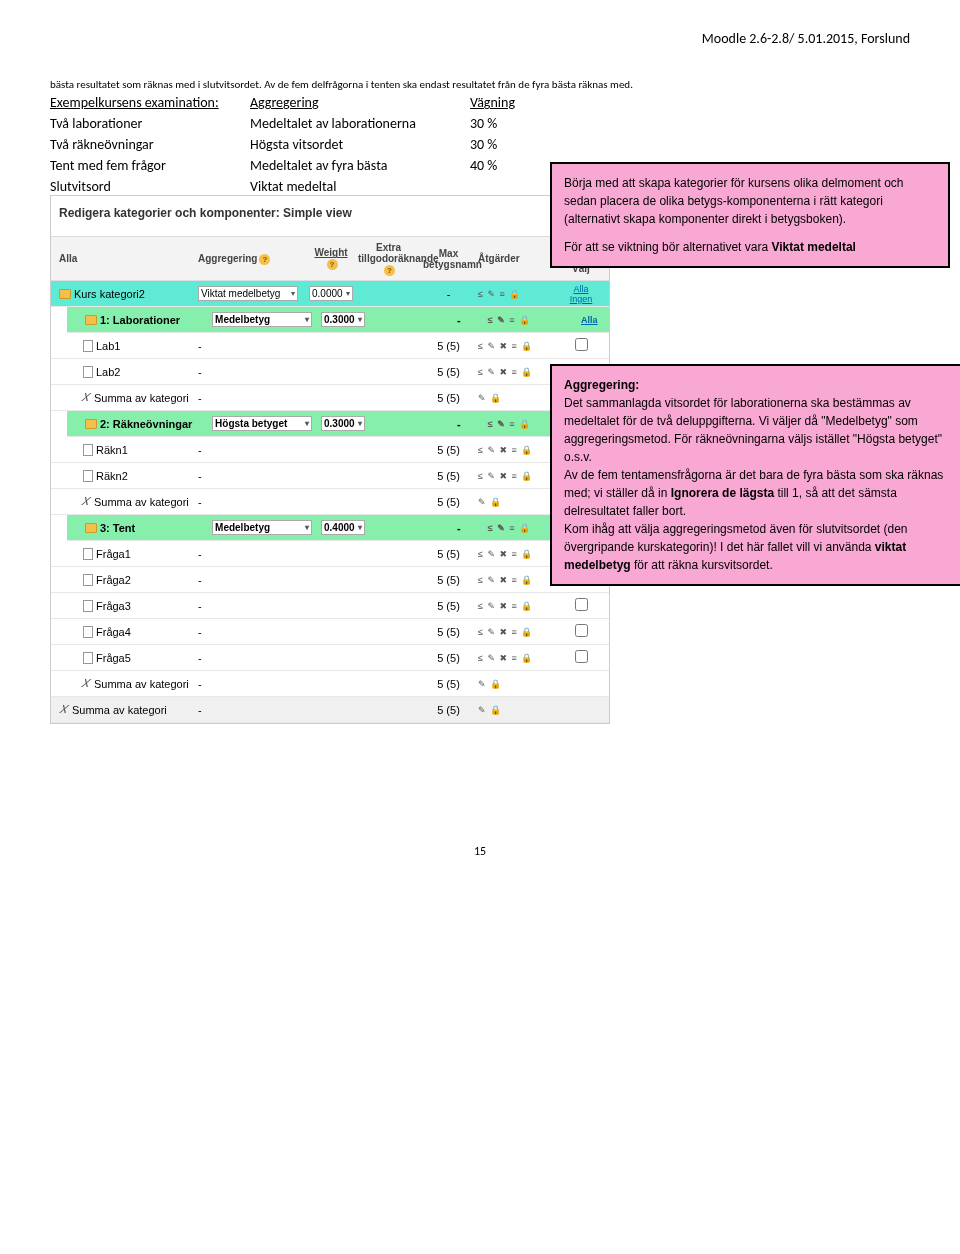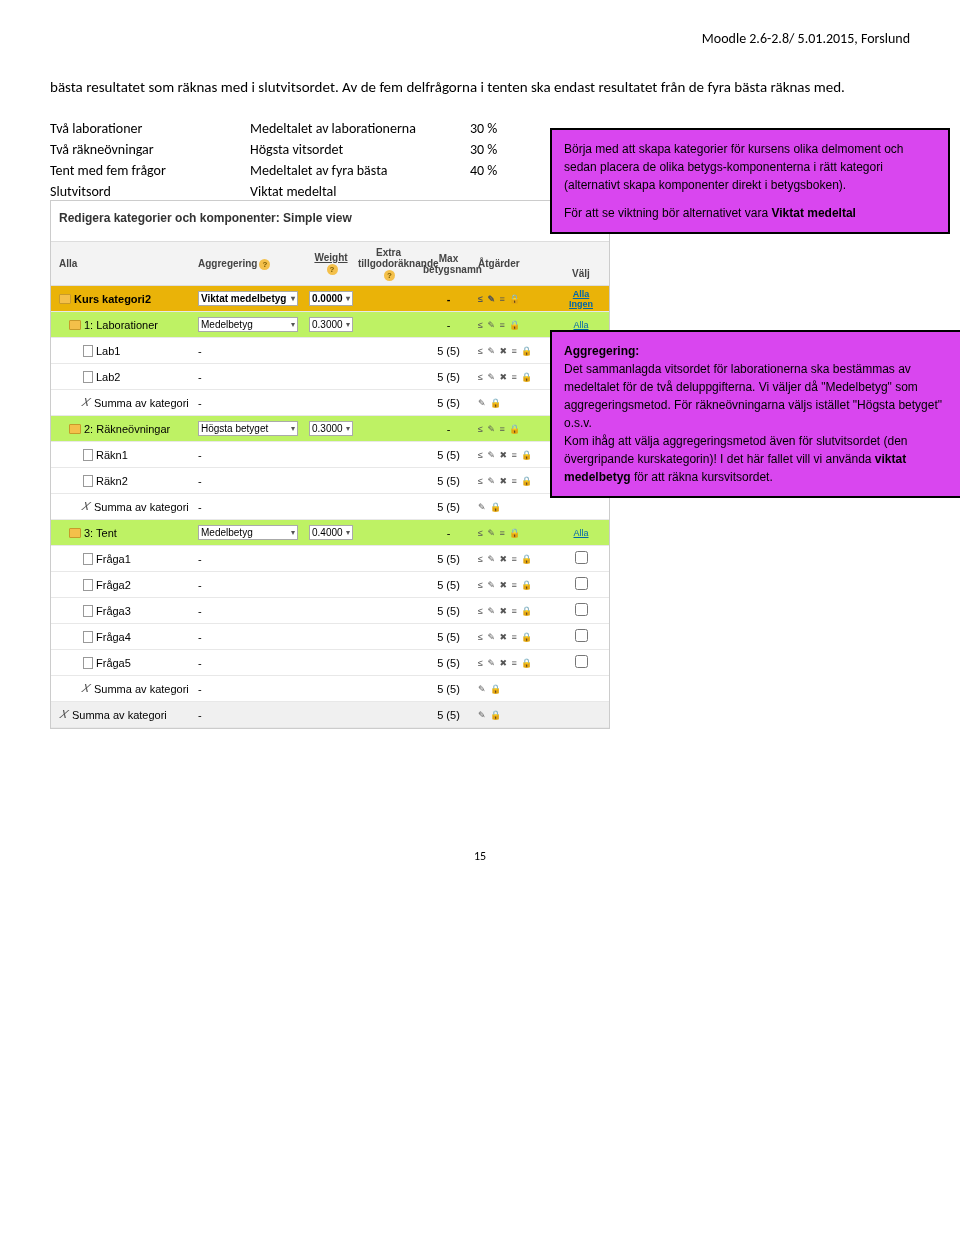--- a/index.html
+++ b/index.html
@@ -10,23 +10,22 @@
     background: #fff;
     width: 960px;
     padding: 30px 50px 40px 50px;
   }
   .header-right {
     text-align: right;
     font-size: 14px;
     margin-bottom: 30px;
   }
   .intro {
-    font-size: 15px;
+    font-size: 11px;
     line-height: 1.4;
-    margin-bottom: 20px;
   }
   .example-table {
     font-size: 14px;
     line-height: 1.5;
     margin-bottom: 6px;
   }
   .example-table .row { display: flex; }
   .example-table .c1 { width: 200px; }
   .example-table .c2 { width: 220px; }
   .example-table .c3 { width: 40px; }
@@ -76,22 +75,22 @@
     text-align: center;
     font-weight: bold;
     margin-left: 2px;
   }
   .ge-row {
     display: flex;
     align-items: center;
     border-bottom: 1px solid #e8e8e8;
     min-height: 26px;
   }
-  .ge-row.cat { background: #bef264; font-weight: normal; }
-  .ge-row.cat0 { background: #eab308; font-weight: bold; }
+  .ge-row.cat { background: #86efac; font-weight: bold; margin-left: 16px; }
+  .ge-row.cat0 { background: #5eead4; font-weight: normal; }
   .ge-row.total { background: #f0f0f0; }
   .ge-row .col-name { width: 145px; padding: 4px 4px 4px 8px; display: flex; align-items: center; gap: 3px; }
   .ge-row .col-agg { width: 110px; padding: 2px; }
   .ge-row .col-weight { width: 50px; text-align: center; padding: 2px; }
   .ge-row .col-extra { width: 65px; text-align: center; padding: 2px; }
   .ge-row .col-max { width: 55px; text-align: center; padding: 2px; }
   .ge-row .col-act { width: 85px; padding: 2px; font-size: 9px; color: #555; letter-spacing: 1px; }
   .ge-row .col-sel { width: 40px; padding: 2px; text-align: center; font-size: 9px; color: #0066aa; }
   .folder-icon {
     display: inline-block; width: 12px; height: 10px;
@@ -114,46 +113,52 @@
     display: inline-flex; justify-content: space-between;
     align-items: center;
   }
   .sel::after { content: "▾"; font-size: 8px; color: #555; }
   .wsel { width: 44px; display: inline-flex; }
   .ind1 { padding-left: 18px !important; }
   .ind2 { padding-left: 32px !important; }
   .ind3 { padding-left: 30px !important; }
   .note-box {
     position: absolute;
-    background: #d946ef;
+    background: #f9a8d4;
     border: 2px solid #000;
     padding: 10px 12px;
     font-family: Verdana, Arial, sans-serif;
     font-size: 12px;
     line-height: 1.5;
     color: #000;
+    margin-top: 39px;
   }
   .note1 { left: 500px; top: -72px; width: 400px; }
   .note2 { left: 500px; top: 130px; width: 420px; }
   .note-box b { font-weight: bold; }
   .page-num {
     text-align: center;
     margin-top: 120px;
     font-size: 12px;
   }
   .link { color: #0066aa; text-decoration: underline; }
 </style>
 </head>
 <body>
 
 <div class="header-right">Moodle 2.6-2.8/ 5.01.2015,  Forslund</div>
 
 <p class="intro">bästa resultatet som räknas med i slutvitsordet. Av de fem delfrågorna i tenten ska endast resultatet från de fyra bästa räknas med.</p>
 
 <div class="example-table">
+  <div class="row">
+    <div class="c1 hdr">Exempelkursens examination:</div>
+    <div class="c2 hdr">Aggregering</div>
+    <div class="c3 hdr">Vägning</div>
+  </div>
   <div class="row">
       <div class="c1">Två laborationer</div>
       <div class="c2">Medeltalet av laborationerna</div>
       <div class="c3">30 %</div>
     </div>
   <div class="row">
       <div class="c1">Två räkneövningar</div>
       <div class="c2">Högsta vitsordet</div>
       <div class="c3">30 %</div>
     </div>
@@ -175,20 +180,23 @@
     <p>Börja med att skapa kategorier för kursens olika delmoment och sedan placera de olika betygs-komponenterna i rätt kategori (alternativt skapa komponenter direkt i betygsboken).</p>
     <p style="margin-top:10px;">
       <span>För att se viktning bör alternativet vara </span><b>Viktat medeltal</b>
     </p>
   </div>
 
   <div class="note-box note2">
     <p><b>Aggregering:</b></p>
     <p>Det sammanlagda vitsordet för laborationerna ska bestämmas av medeltalet för de två deluppgifterna. Vi väljer då "Medelbetyg" som aggregeringsmetod. För räkneövningarna väljs istället "Högsta betyget" o.s.v.</p>
     <p>
+      <span>Av de fem tentamensfrågorna är det bara de fyra bästa som ska räknas med; vi ställer då in </span><b>Ignorera de lägsta</b><span> till 1, så att det sämsta delresultatet faller bort.</span>
+    </p>
+    <p>
       <span>Kom ihåg att välja aggregeringsmetod även för slutvitsordet (den övergripande kurskategorin)! I det här fallet vill vi använda </span><b>viktat medelbetyg</b><span> för att räkna kursvitsordet.</span>
     </p>
   </div>
 
   <div class="grade-editor">
     <div class="ge-title">Redigera kategorier och komponenter: Simple view</div>
     <div class="ge-head">
       <div class="col-name">Alla</div>
       <div class="col-agg">
         <span>Aggregering</span><span class="help-icon">?</span>

